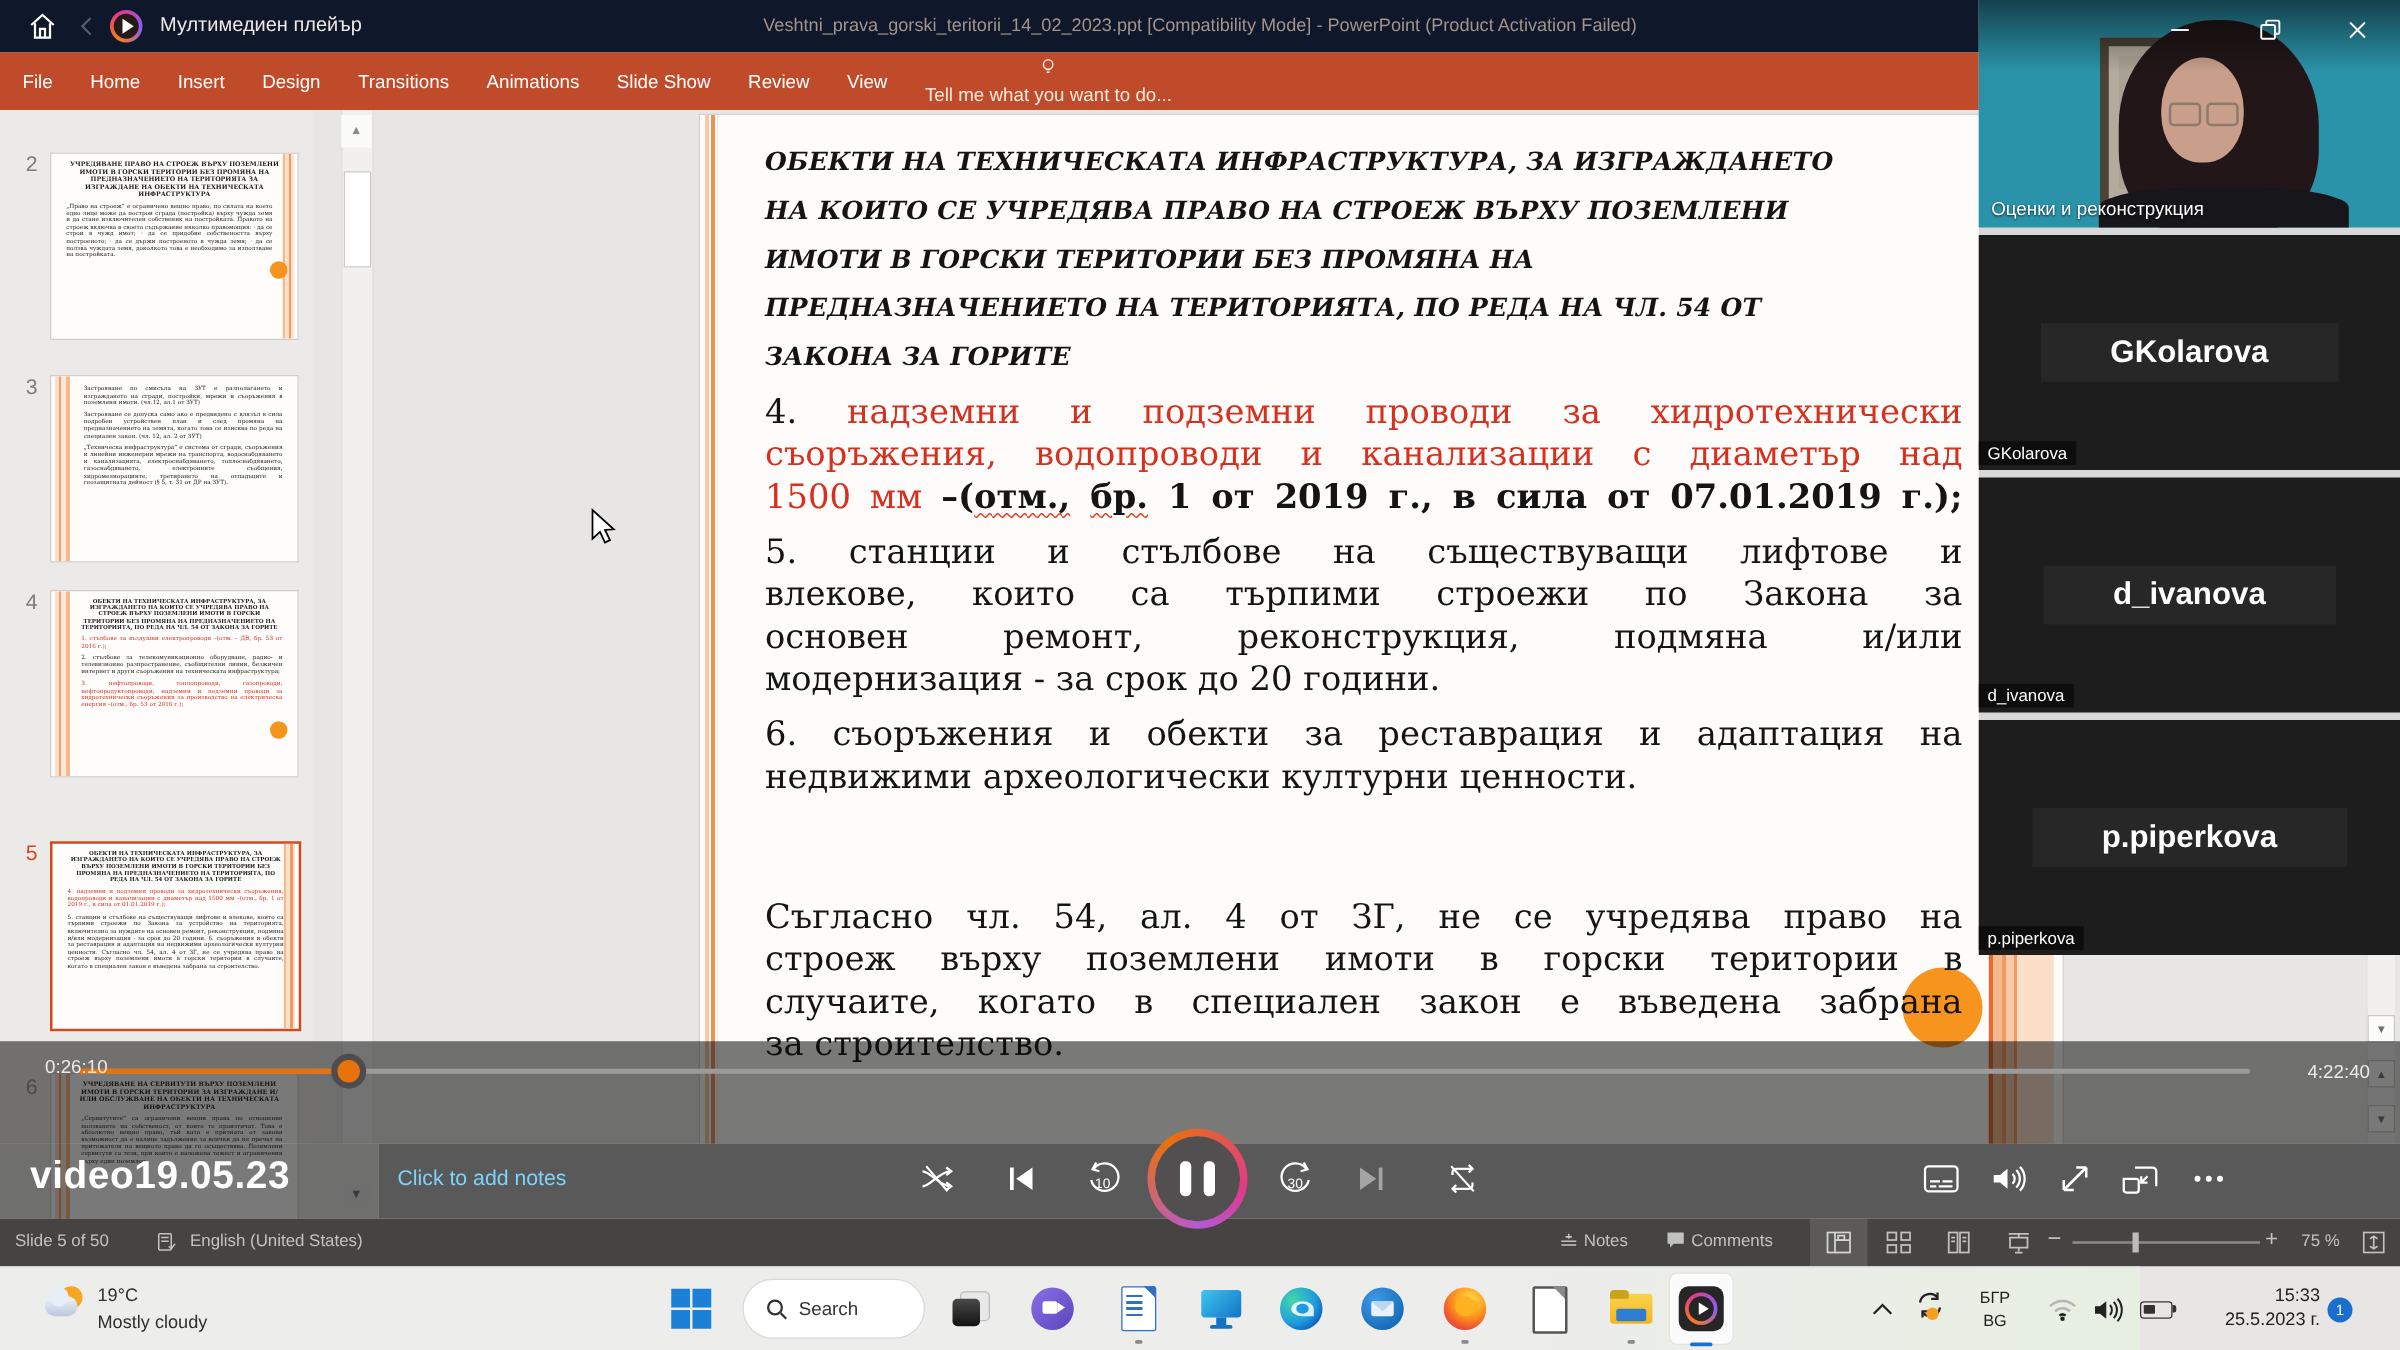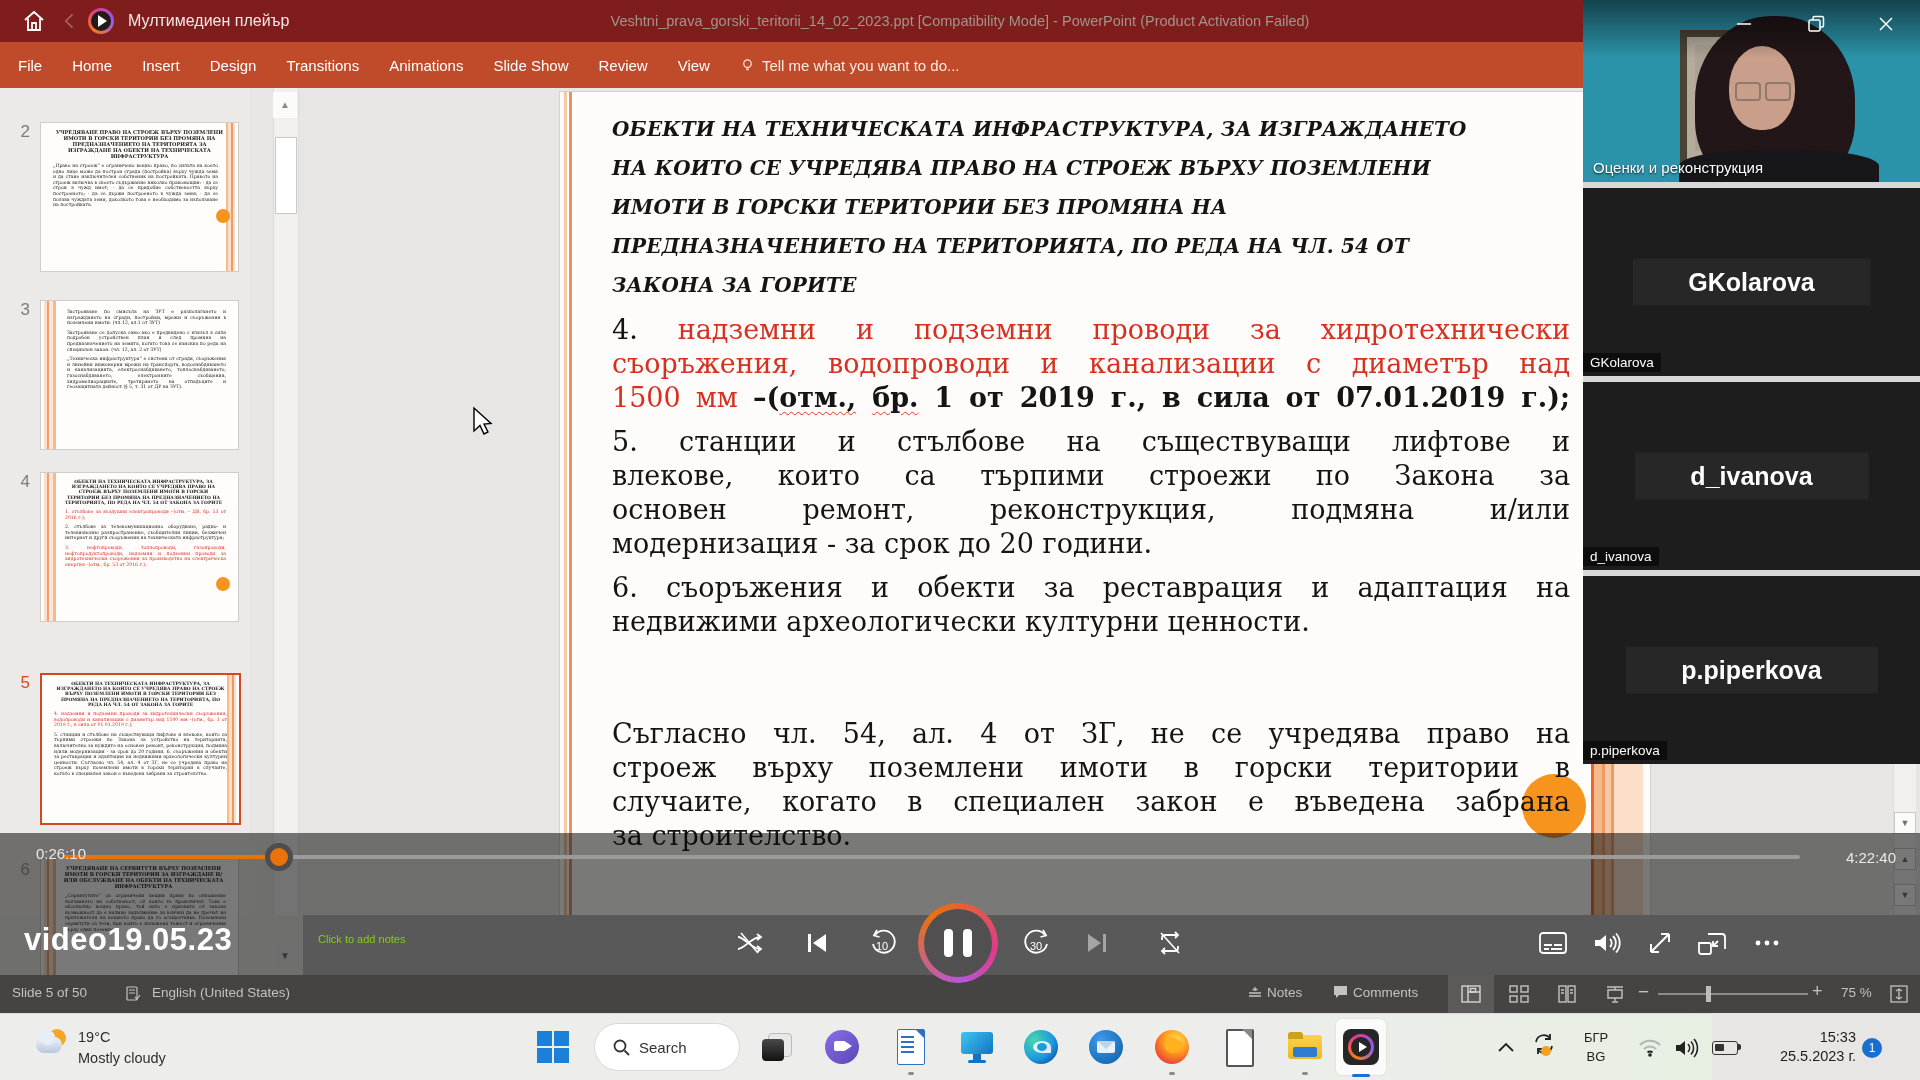--- a/index.html
+++ b/index.html
@@ -1,36 +1,36 @@
 <!DOCTYPE html>
 <html><head>
 <meta charset="utf-8">
 <style>
   html,body{margin:0;padding:0;background:#000;}
   .screen{position:relative;width:1920px;height:1080px;overflow:hidden;
     font-family:"Liberation Sans",sans-serif;background:#e8e6e4;}
   .abs{position:absolute;}
 
   
-  .titlebar{position:absolute;left:0;top:0;width:1720px;height:42px;background:#7f1d1d;}
+  .titlebar{position:absolute;left:0;top:0;width:1720px;height:42px;background:#0f172a;}
   .tb-home{position:absolute;left:22px;top:9px;width:24px;height:24px;}
   .tb-back{position:absolute;left:60px;top:11px;width:20px;height:20px;opacity:.3;}
   .tb-appicon{position:absolute;left:88px;top:8px;width:26px;height:26px;border-radius:50%;
     background:conic-gradient(from 210deg,#f97b16,#e03a8c,#8b5cf6,#f97b16);}
   .tb-appicon::before{content:"";position:absolute;inset:3px;border-radius:50%;background:#241a16;}
   .tb-appicon::after{content:"";position:absolute;left:10px;top:7px;border-left:9px solid #fff;
     border-top:6px solid transparent;border-bottom:6px solid transparent;}
   .tb-apptitle{position:absolute;left:128px;top:12px;color:#efe9e5;font-size:16px;}
   .tb-doctitle{position:absolute;left:420px;top:13px;width:1080px;text-align:center;color:#a2948b;font-size:14.5px;
     white-space:nowrap;overflow:hidden;}
 
   
   .ribbon{position:absolute;left:0;top:42px;width:1920px;height:46px;background:#c04b2b;}
   .ribbon-tabs{position:absolute;left:18px;top:0;height:46px;display:flex;gap:30px;align-items:center;color:#fff;font-size:15px;}
-  .tellme{display:flex;align-items:center;gap:7px;color:#fde9df;}
+  .tellme{display:flex;align-items:center;gap:7px;color:#fde9df;flex-direction:column;}
   .bulb{width:15px;height:15px;}
 
   
   .work{position:absolute;left:0;top:88px;width:1920px;height:827px;background:#e8e6e4;}
 
   
   .thumbpanel{position:absolute;left:0;top:0;width:250px;height:827px;background:#eceae8;}
   .thumb-num{position:absolute;left:8px;width:22px;text-align:right;color:#7d7b79;font-size:17px;}
   .thumb{position:absolute;left:40px;width:197px;height:148px;background:#fefdfc;
     border:1px solid #cfccc9;overflow:hidden;}
@@ -73,21 +73,21 @@
   .wavy{text-decoration:underline wavy #e03a20 1px;text-underline-offset:4px;}
   .pgap1{height:10px;} .pgap2{height:10px;} .pgap3{height:78px;}
 
   
   .rscroll{position:absolute;left:1893px;top:0;width:22px;height:827px;background:#f1f0ef;border-left:1px solid #ddd;}
   .rbox{position:absolute;left:1894px;width:20px;height:20px;background:#fbfbfa;border:1px solid #c9c8c6;
     color:#6f6f6f;font-size:9px;text-align:center;line-height:20px;}
 
   
   .notesrow{position:absolute;left:303px;top:915px;width:1617px;height:60px;background:#595959;}
-  .notes-ph{position:absolute;left:15px;top:18px;color:#84cc16;font-size:11px;}
+  .notes-ph{position:absolute;left:15px;top:18px;color:#7dd3fc;font-size:17px;}
   .statusbar{position:absolute;left:0;top:975px;width:1920px;height:38px;background:#454443;color:#c2c2c2;font-size:13.5px;}
   .sb-item{position:absolute;top:10px;white-space:nowrap;}
   .sb-ico{display:inline-block;vertical-align:-2px;margin-right:5px;}
   .viewbox{position:absolute;top:0;height:38px;width:46px;display:flex;align-items:center;justify-content:center;}
   .viewbox.sel{background:rgba(255,255,255,.12);}
   .zoomline{position:absolute;top:18px;left:1658px;width:150px;height:2px;background:#8c8b8a;}
   .zoomthumb{position:absolute;top:11px;left:1706px;width:5px;height:16px;background:#bdbcbb;}
 
   
   .scrim1{position:absolute;left:0;top:833px;width:1920px;height:82px;background:rgba(10,10,10,.54);}

